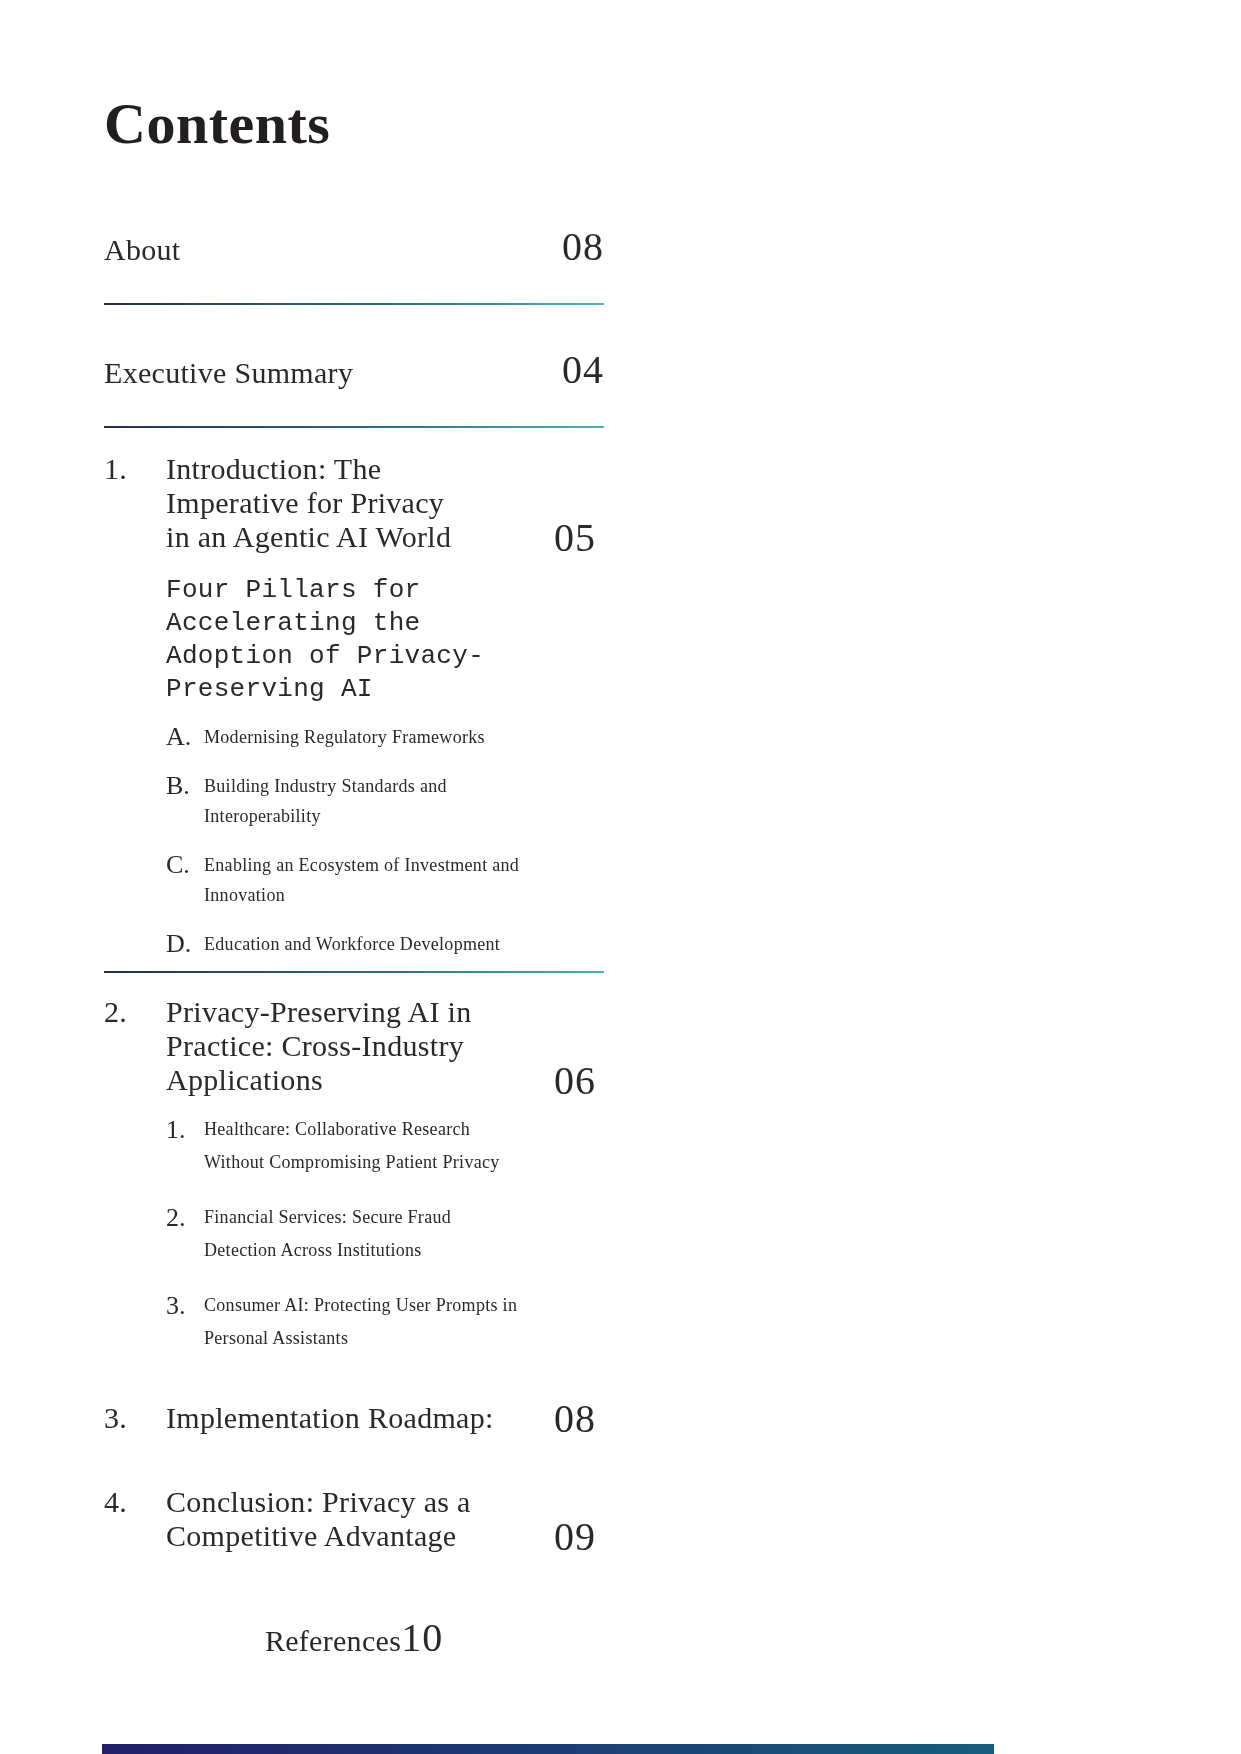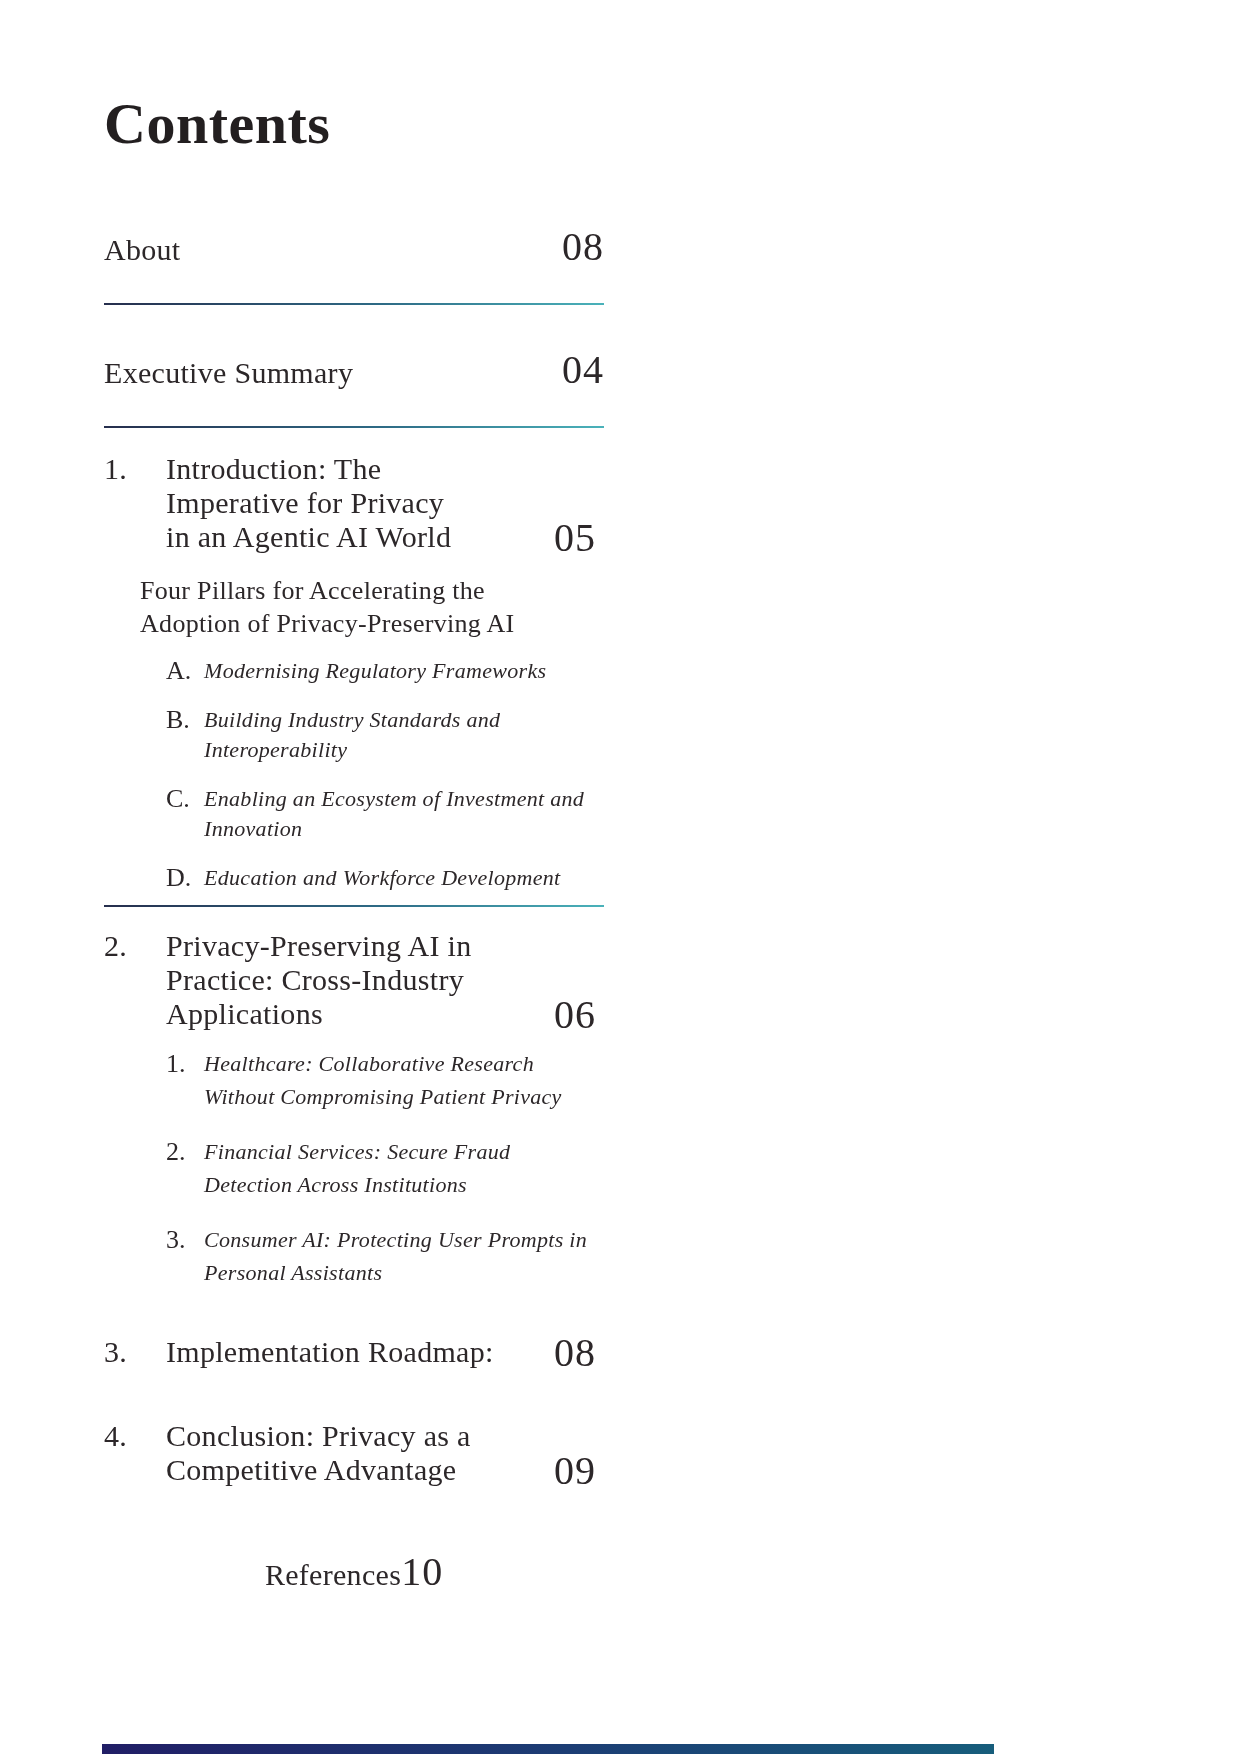--- a/index.html
+++ b/index.html
@@ -85,21 +85,22 @@
   .sec-page {
     position: absolute;
     right: 8px;
     bottom: -4px;
     font-size: 40px;
     line-height: 1;
     letter-spacing: 1px;
   }
   .subtitle {
     margin-top: 20px;
-    margin-left: 36px;
+    margin-left: 62px;
+    font-family: Liberation Mono, monospace;
   }
   .subtitle-line {
     font-size: 26px;
     line-height: 33px;
     letter-spacing: 0.3px;
   }
   .sub-list {
     margin-top: 16px;
     margin-left: 62px;
   }
@@ -113,24 +114,23 @@
   .num-list .sub-item:first-child { margin-top: 0; }
   .sub-marker {
     width: 38px;
     flex: 0 0 38px;
     font-size: 26px;
     line-height: 30px;
   }
   .num-list .sub-marker { line-height: 33px; }
   .sub-lines { flex: 1; }
   .sub-line {
-    font-size: 22px;
+    font-size: 18px;
     line-height: 30px;
     letter-spacing: 0.3px;
-    font-style: italic;
   }
   .num-list .sub-line { line-height: 33px; }
   .bottom-bar {
     position: absolute;
     left: 102px;
     top: 1744px;
     width: 1034px;
     height: 10px;
     background: linear-gradient(90deg, #211e66 0%, #1c3d74 45%, #15687e 100%);
   }

